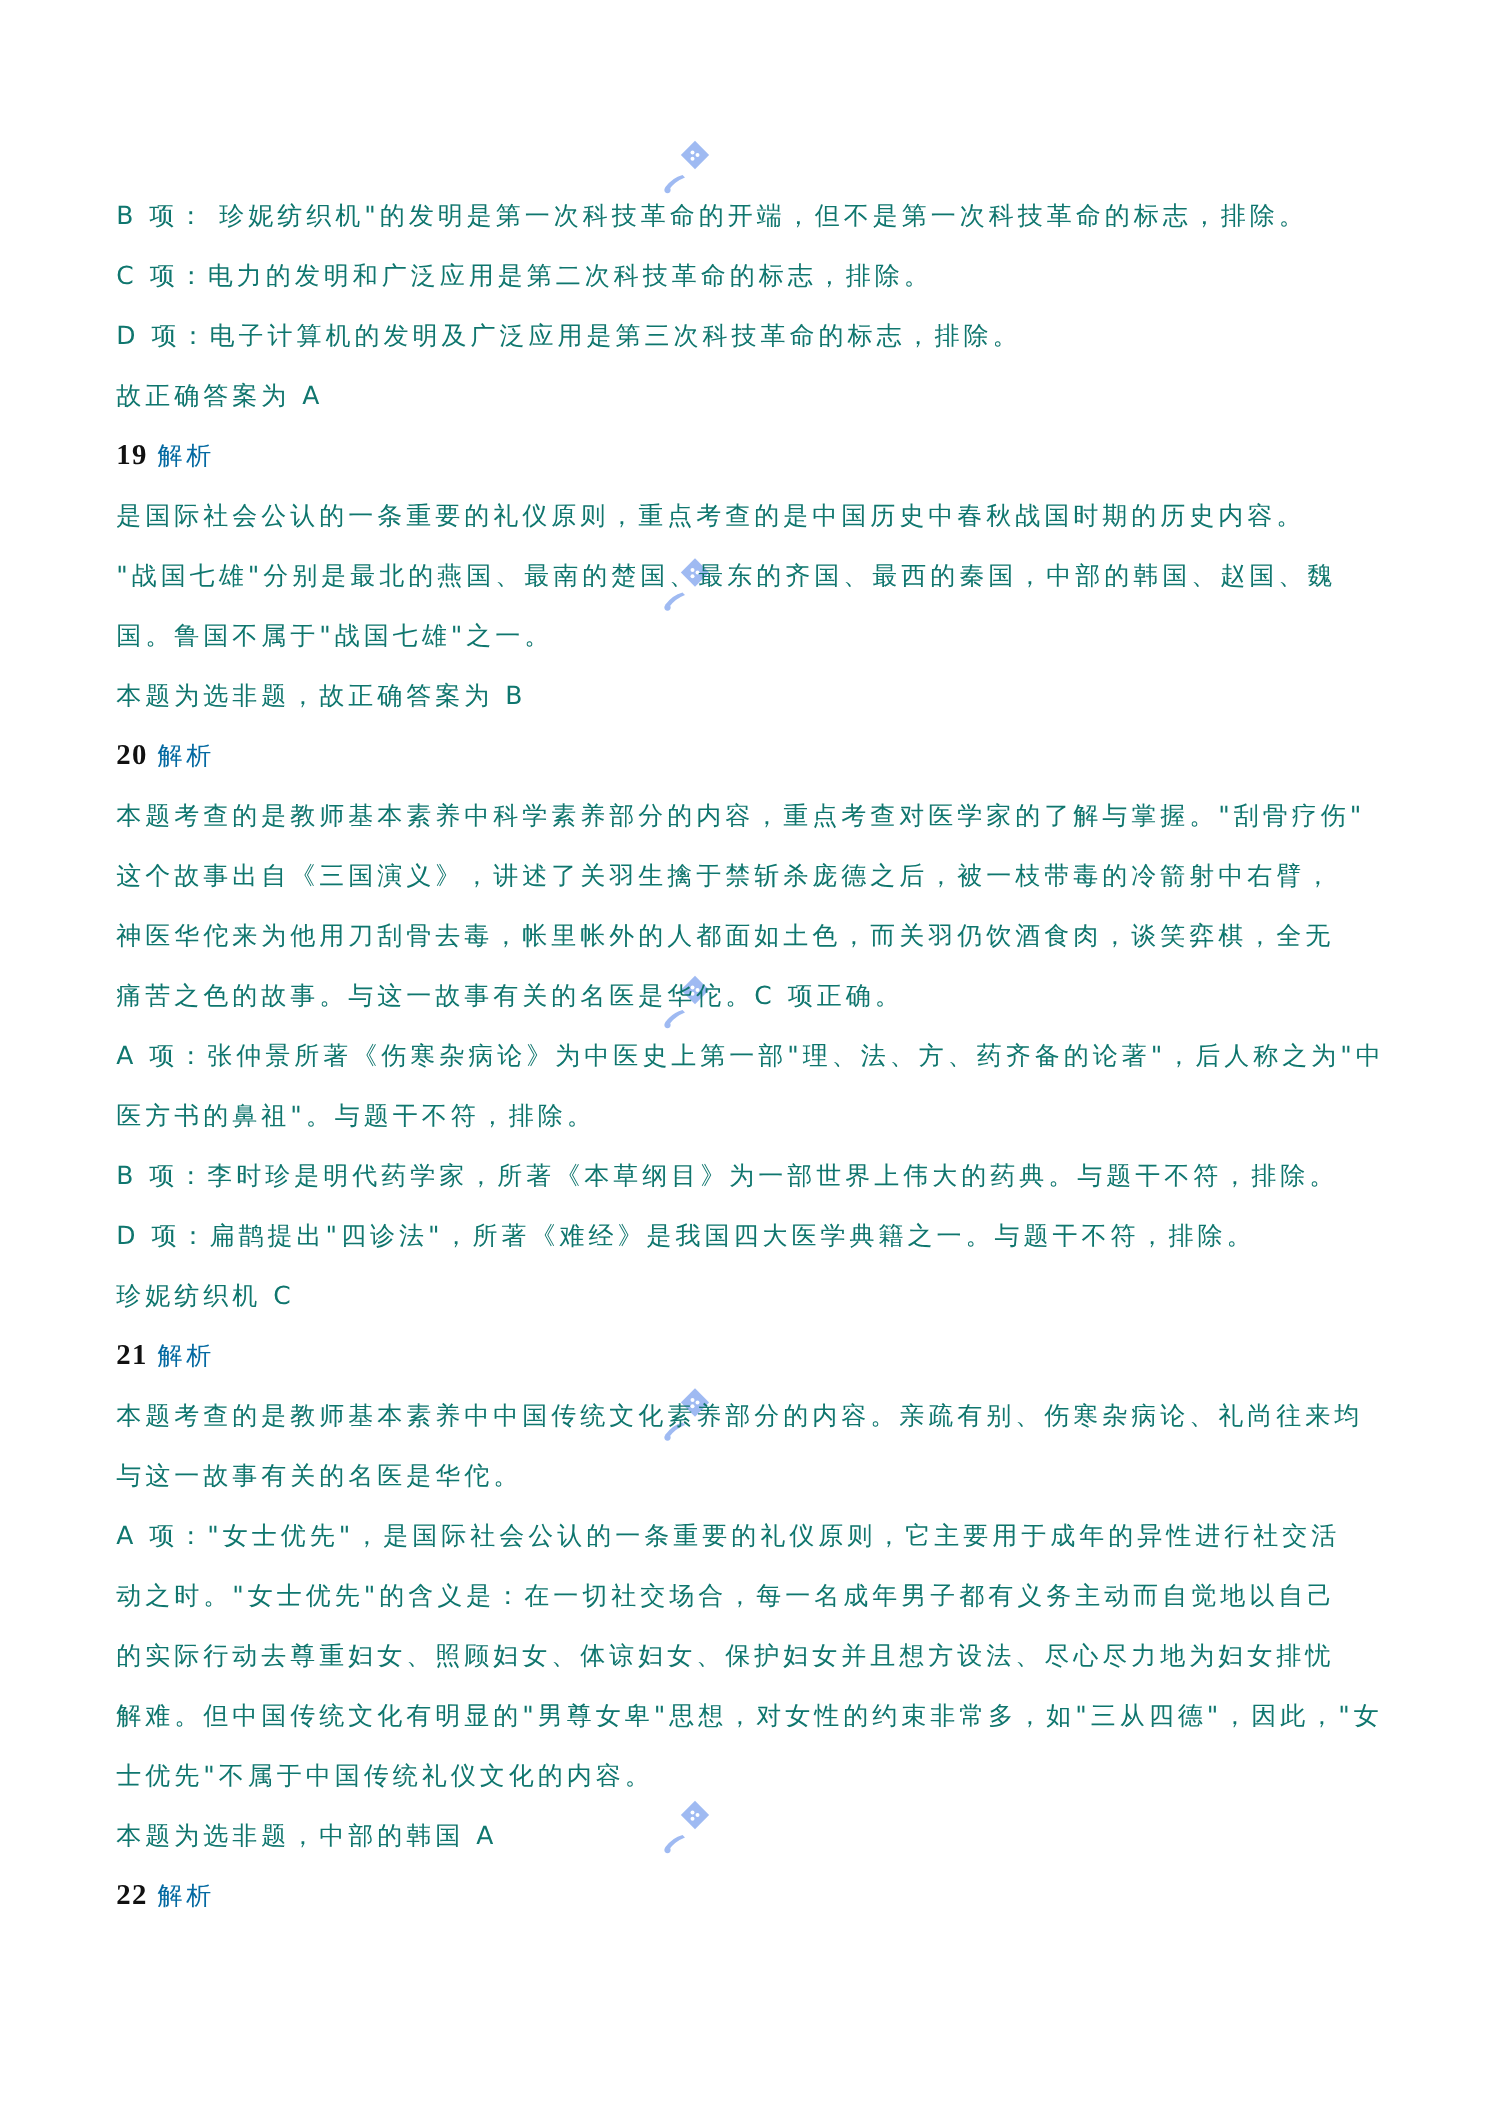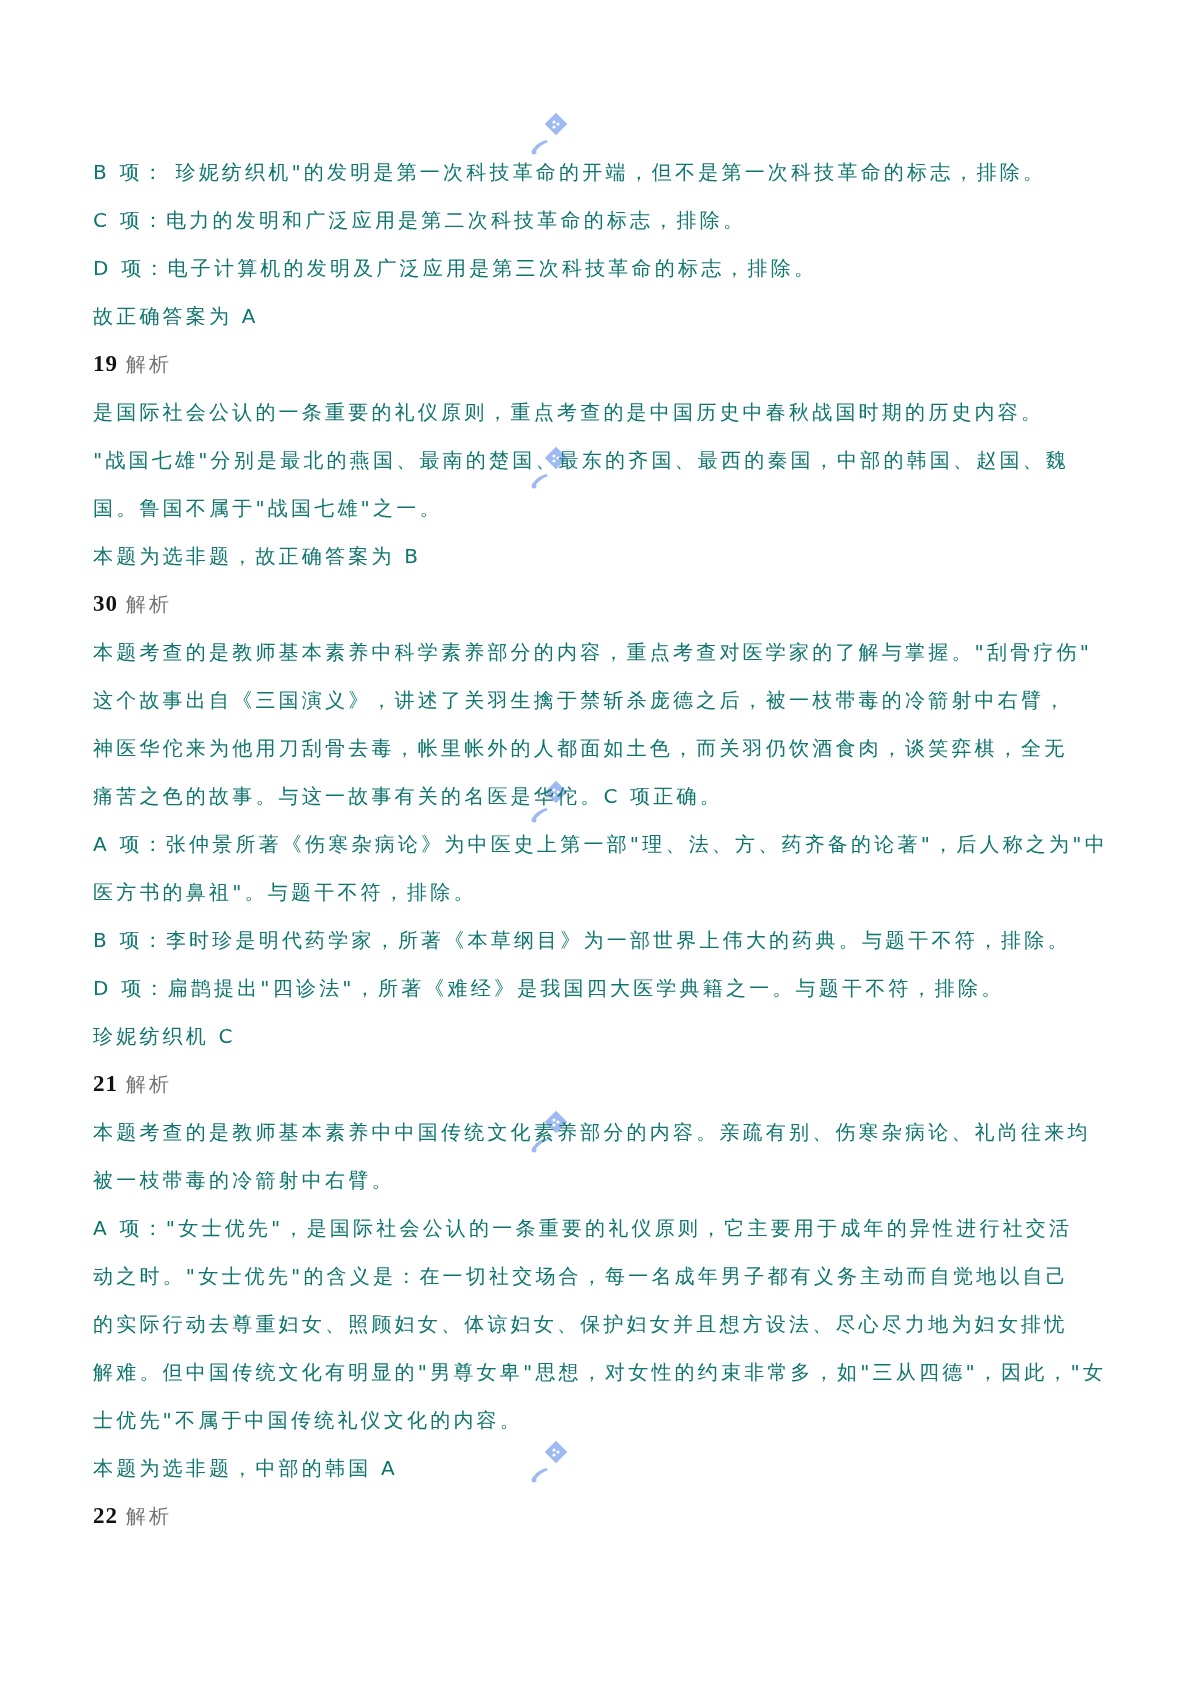--- a/index.html
+++ b/index.html
@@ -38,21 +38,21 @@
       letter-spacing: 1px;
       white-space: nowrap;
     }
     .heading .num {
       font-family: "Liberation Serif", "DejaVu Serif", serif;
       font-weight: bold;
       font-size: 23px;
     }
     .heading .label {
       font-weight: normal;
-      color: #737373;
+      color: #0369a1;
       letter-spacing: 3px;
     }
     .watermark {
       position: absolute;
       width: 44px;
       height: 44px;
       opacity: 0.75;
     }
     .watermark svg { width: 44px; height: 44px; display: block; }
   </style>
@@ -135,41 +135,41 @@
       <span class="label">解析</span>
     </div>
     <div class="line">是国际社会公认的一条重要的礼仪原则，重点考查的是中国历史中春秋战国时期的历史内容。</div>
     <div class="line">"战国七雄"分别是最北的燕国、最南的楚国、最东的齐国、最西的秦国，中部的韩国、赵国、魏</div>
     <div class="line">国。鲁国不属于"战国七雄"之一。</div>
     <div class="line">本题为选非题，故正确答案为 B</div>
   </div>
 
   <div>
     <div class="heading">
-      <span class="num">30</span>
+      <span class="num">20</span>
       <span class="label">解析</span>
     </div>
     <div class="line">本题考查的是教师基本素养中科学素养部分的内容，重点考查对医学家的了解与掌握。"刮骨疗伤"</div>
     <div class="line">这个故事出自《三国演义》，讲述了关羽生擒于禁斩杀庞德之后，被一枝带毒的冷箭射中右臂，</div>
     <div class="line">神医华佗来为他用刀刮骨去毒，帐里帐外的人都面如土色，而关羽仍饮酒食肉，谈笑弈棋，全无</div>
     <div class="line">痛苦之色的故事。与这一故事有关的名医是华佗。C 项正确。</div>
     <div class="line">A 项：张仲景所著《伤寒杂病论》为中医史上第一部"理、法、方、药齐备的论著"，后人称之为"中</div>
     <div class="line">医方书的鼻祖"。与题干不符，排除。</div>
     <div class="line">B 项：李时珍是明代药学家，所著《本草纲目》为一部世界上伟大的药典。与题干不符，排除。</div>
     <div class="line">D 项：扁鹊提出"四诊法"，所著《难经》是我国四大医学典籍之一。与题干不符，排除。</div>
     <div class="line">珍妮纺织机 C</div>
   </div>
 
   <div>
     <div class="heading">
       <span class="num">21</span>
       <span class="label">解析</span>
     </div>
     <div class="line">本题考查的是教师基本素养中中国传统文化素养部分的内容。亲疏有别、伤寒杂病论、礼尚往来均</div>
-    <div class="line">被一枝带毒的冷箭射中右臂。</div>
+    <div class="line">与这一故事有关的名医是华佗。</div>
     <div class="line">A 项："女士优先"，是国际社会公认的一条重要的礼仪原则，它主要用于成年的异性进行社交活</div>
     <div class="line">动之时。"女士优先"的含义是：在一切社交场合，每一名成年男子都有义务主动而自觉地以自己</div>
     <div class="line">的实际行动去尊重妇女、照顾妇女、体谅妇女、保护妇女并且想方设法、尽心尽力地为妇女排忧</div>
     <div class="line">解难。但中国传统文化有明显的"男尊女卑"思想，对女性的约束非常多，如"三从四德"，因此，"女</div>
     <div class="line">士优先"不属于中国传统礼仪文化的内容。</div>
     <div class="line">本题为选非题，中部的韩国 A</div>
   </div>
 
   <div>
     <div class="heading">

